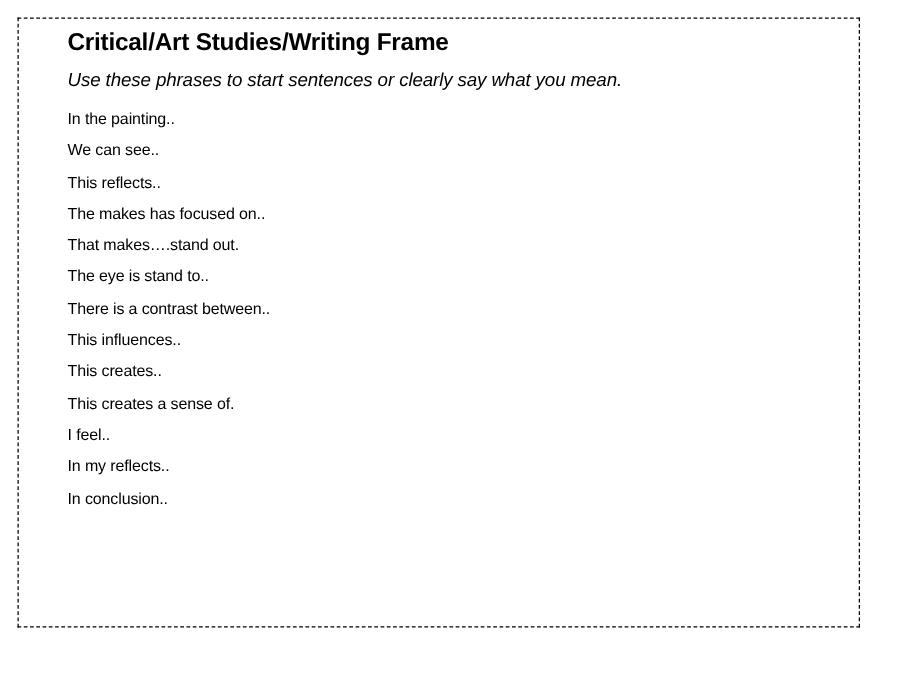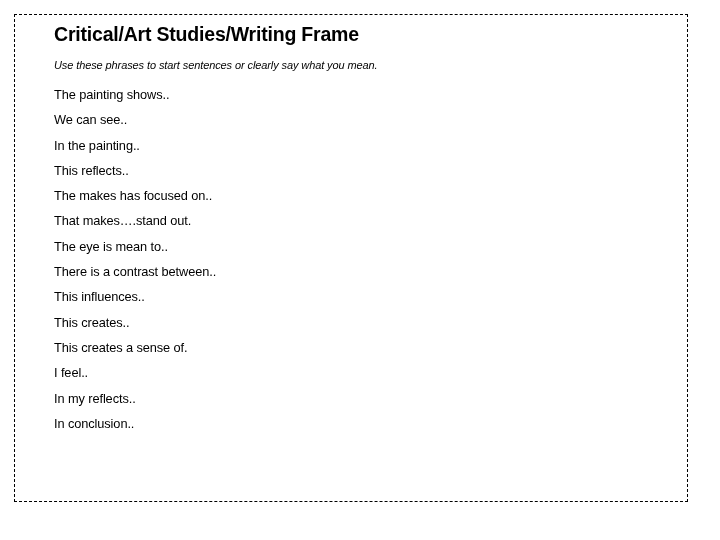--- a/index.html
+++ b/index.html
@@ -42,21 +42,21 @@
     font-size: 19.5px;
     font-weight: bold;
     line-height: 26px;
     letter-spacing: -0.2px;
     margin: 0;
     padding-top: 6px;
     white-space: nowrap;
   }
 
   #frame-subtitle {
-    font-size: 11px;
+    font-size: 15px;
     font-style: italic;
     line-height: 16px;
     margin: 0;
     padding-top: 10px;
     letter-spacing: -0.1px;
     white-space: nowrap;
   }
 
   #phrase-list {
     list-style: none;
@@ -79,27 +79,26 @@
 <body>
 
 <div id="frame-box">
   <div id="frame-content">
 
     <h1 id="frame-title">Critical/Art Studies/Writing Frame</h1>
 
     <p id="frame-subtitle">Use these phrases to start sentences or clearly say what you mean.</p>
 
     <ul id="phrase-list">
-        <li>The painting shows..</li>
+        <li>In the painting..</li>
         <li>We can see..</li>
-        <li>In the painting..</li>
         <li>This reflects..</li>
         <li>The makes has focused on..</li>
         <li>That makes….stand out.</li>
-        <li>The eye is mean to..</li>
+        <li>The eye is stand to..</li>
         <li>There is a contrast between..</li>
         <li>This influences..</li>
         <li>This creates..</li>
         <li>This creates a sense of.</li>
         <li>I feel..</li>
         <li>In my reflects..</li>
         <li>In conclusion..</li>
       </ul>
 
   </div>

